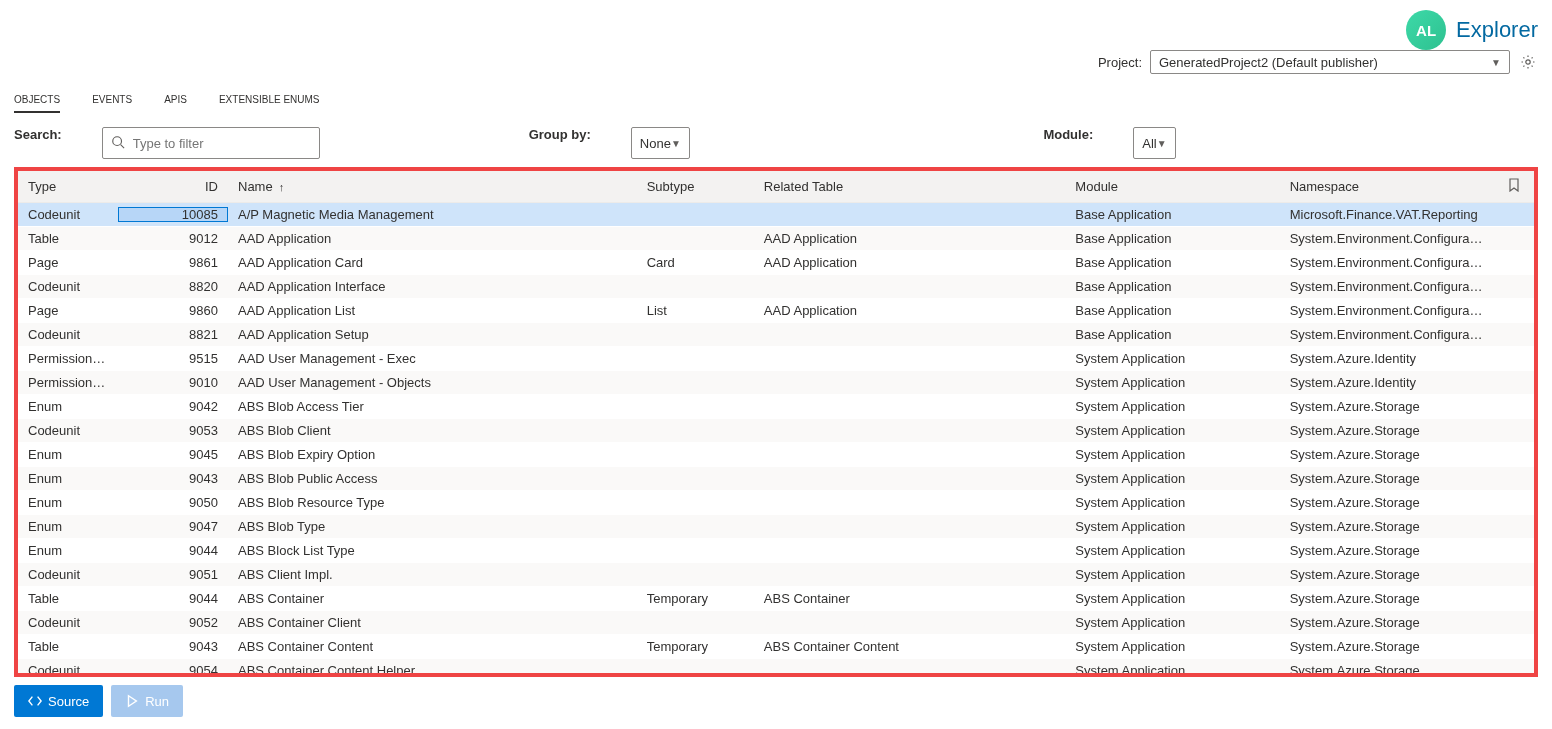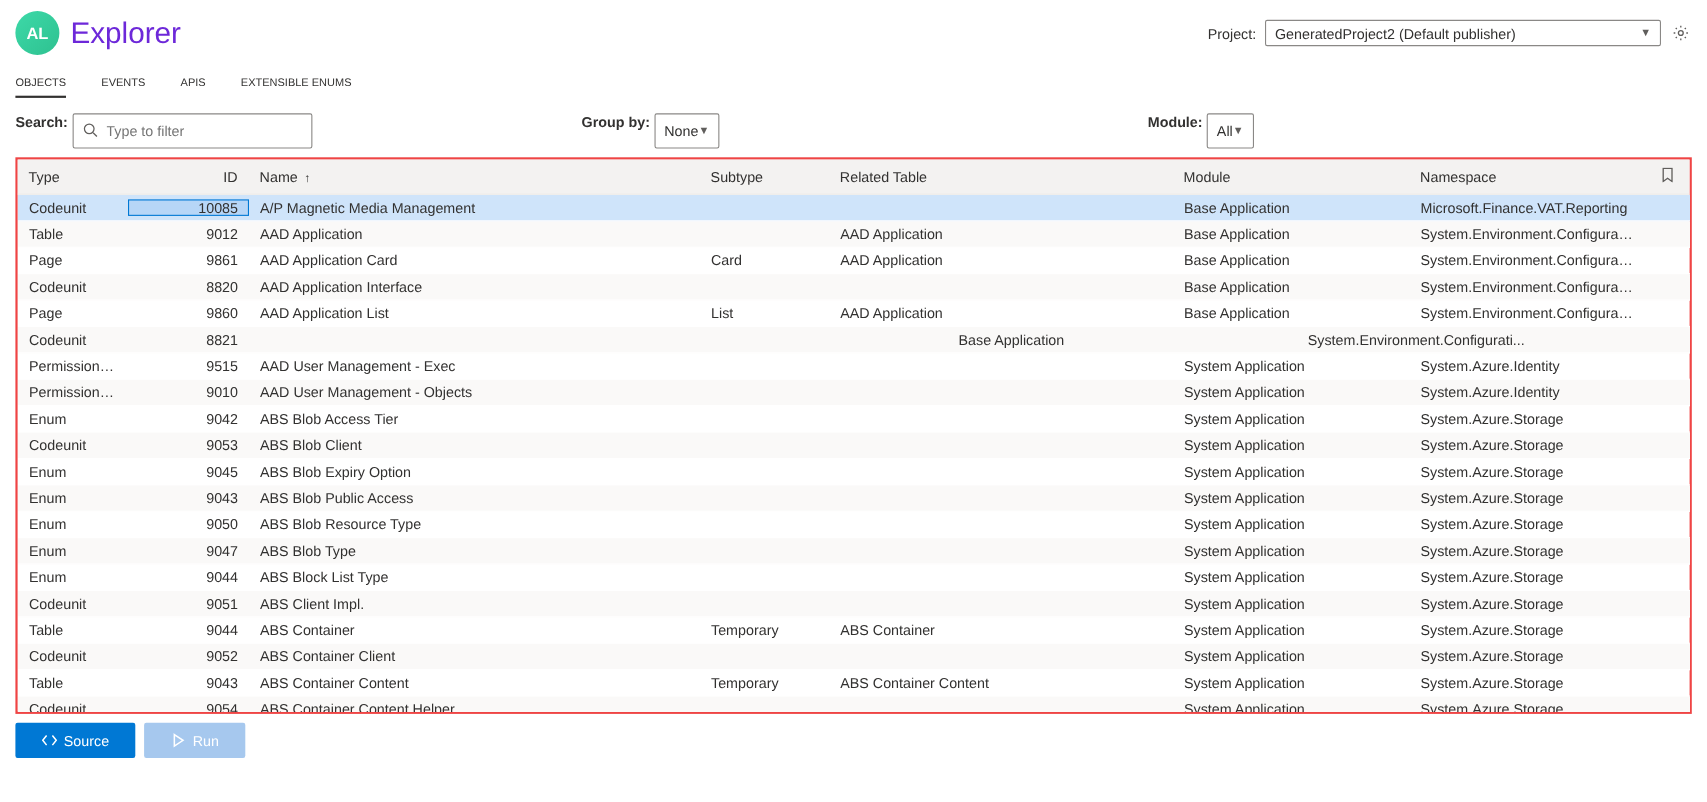--- a/index.html
+++ b/index.html
@@ -6,45 +6,46 @@
   body {
     margin: 0;
     padding: 10px 14px;
     font-family: "Segoe UI", -apple-system, BlinkMacSystemFont, sans-serif;
     font-size: 13px;
     color: #323130;
     background: #fff;
   }
   .header-row {
     display: flex;
-    align-items: center;
+    align-items: flex-end;
     justify-content: space-between;
     margin-bottom: 20px;
+    flex-direction: column;
   }
   .logo-block {
     display: flex;
     align-items: center;
     gap: 10px;
   }
   .al-logo {
     width: 40px;
     height: 40px;
     border-radius: 50%;
     background: linear-gradient(135deg, #3dd9a8 0%, #2ec190 100%);
     display: flex;
     align-items: center;
     justify-content: center;
     color: #fff;
     font-weight: 600;
     font-size: 15px;
   }
   .app-title {
-    font-size: 27px;
+    font-size: 22px;
     font-weight: 400;
-    color: #6d28d9;
+    color: #0369a1;
   }
   .project-block {
     display: flex;
     align-items: center;
     gap: 8px;
   }
   .project-label { font-size: 13px; color: #323130; }
   .project-dropdown {
     width: 360px;
     height: 24px;
@@ -94,33 +95,34 @@
   .filter-label { font-size: 13px; font-weight: 600; color: #323130; }
   .filter-input, .filter-select {
     height: 32px;
     border: 1px solid #8a8886;
     border-radius: 2px;
     padding: 0 8px;
     background: #fff;
     display: flex;
     align-items: center;
     justify-content: space-between;
+    margin-left: 36px;
   }
   .filter-input input {
     border: none;
     outline: none;
     width: 100%;
     font-size: 13px;
     font-family: inherit;
   }
   .filter-input .search-ico { color: #605e5c; margin-right: 6px; flex-shrink: 0; }
   .filter-select { cursor: pointer; }
 
   .grid-wrap {
-    border: 2px solid #ef4444;
+    border: 4px solid #ef4444;
     overflow: hidden;
   }
   .grid-header {
     display: flex;
     background: #f3f2f1;
     border-bottom: 1px solid #edebe9;
     height: 32px;
     align-items: center;
     font-size: 13px;
     color: #323130;
@@ -153,21 +155,21 @@
   .action-bar {
     margin-top: 8px;
     display: flex;
     gap: 8px;
   }
   .btn {
     display: inline-flex;
     align-items: center;
     gap: 6px;
     height: 32px;
-    padding: 0 24px;
+    padding: 0 14px;
     border: none;
     border-radius: 2px;
     font-size: 13px;
     font-family: inherit;
     cursor: pointer;
   }
   .btn.primary { background: #0078d4; color: #fff; }
   .btn.disabled { background: #a6c8ee; color: #fff; cursor: default; }
   .chev { font-size: 10px; color: #605e5c; }
 </style>
@@ -292,20 +294,21 @@
         <div class="col c-name">AAD Application List</div>
         <div class="col c-subtype">List</div>
         <div class="col c-related">AAD Application</div>
         <div class="col c-module">Base Application</div>
         <div class="col c-ns">System.Environment.Configurati...</div>
         <div class="col c-bookmark"></div>
       </div>
       <div class="row">
         <div class="col c-type">Codeunit</div>
         <div class="col c-id">8821</div>
+        <div class="col c-name">AAD Application Setup</div>
         <div class="col c-subtype"></div>
         <div class="col c-related"></div>
         <div class="col c-module">Base Application</div>
         <div class="col c-ns">System.Environment.Configurati...</div>
         <div class="col c-bookmark"></div>
       </div>
       <div class="row">
         <div class="col c-type">PermissionSet</div>
         <div class="col c-id">9515</div>
         <div class="col c-name">AAD User Management - Exec</div>

